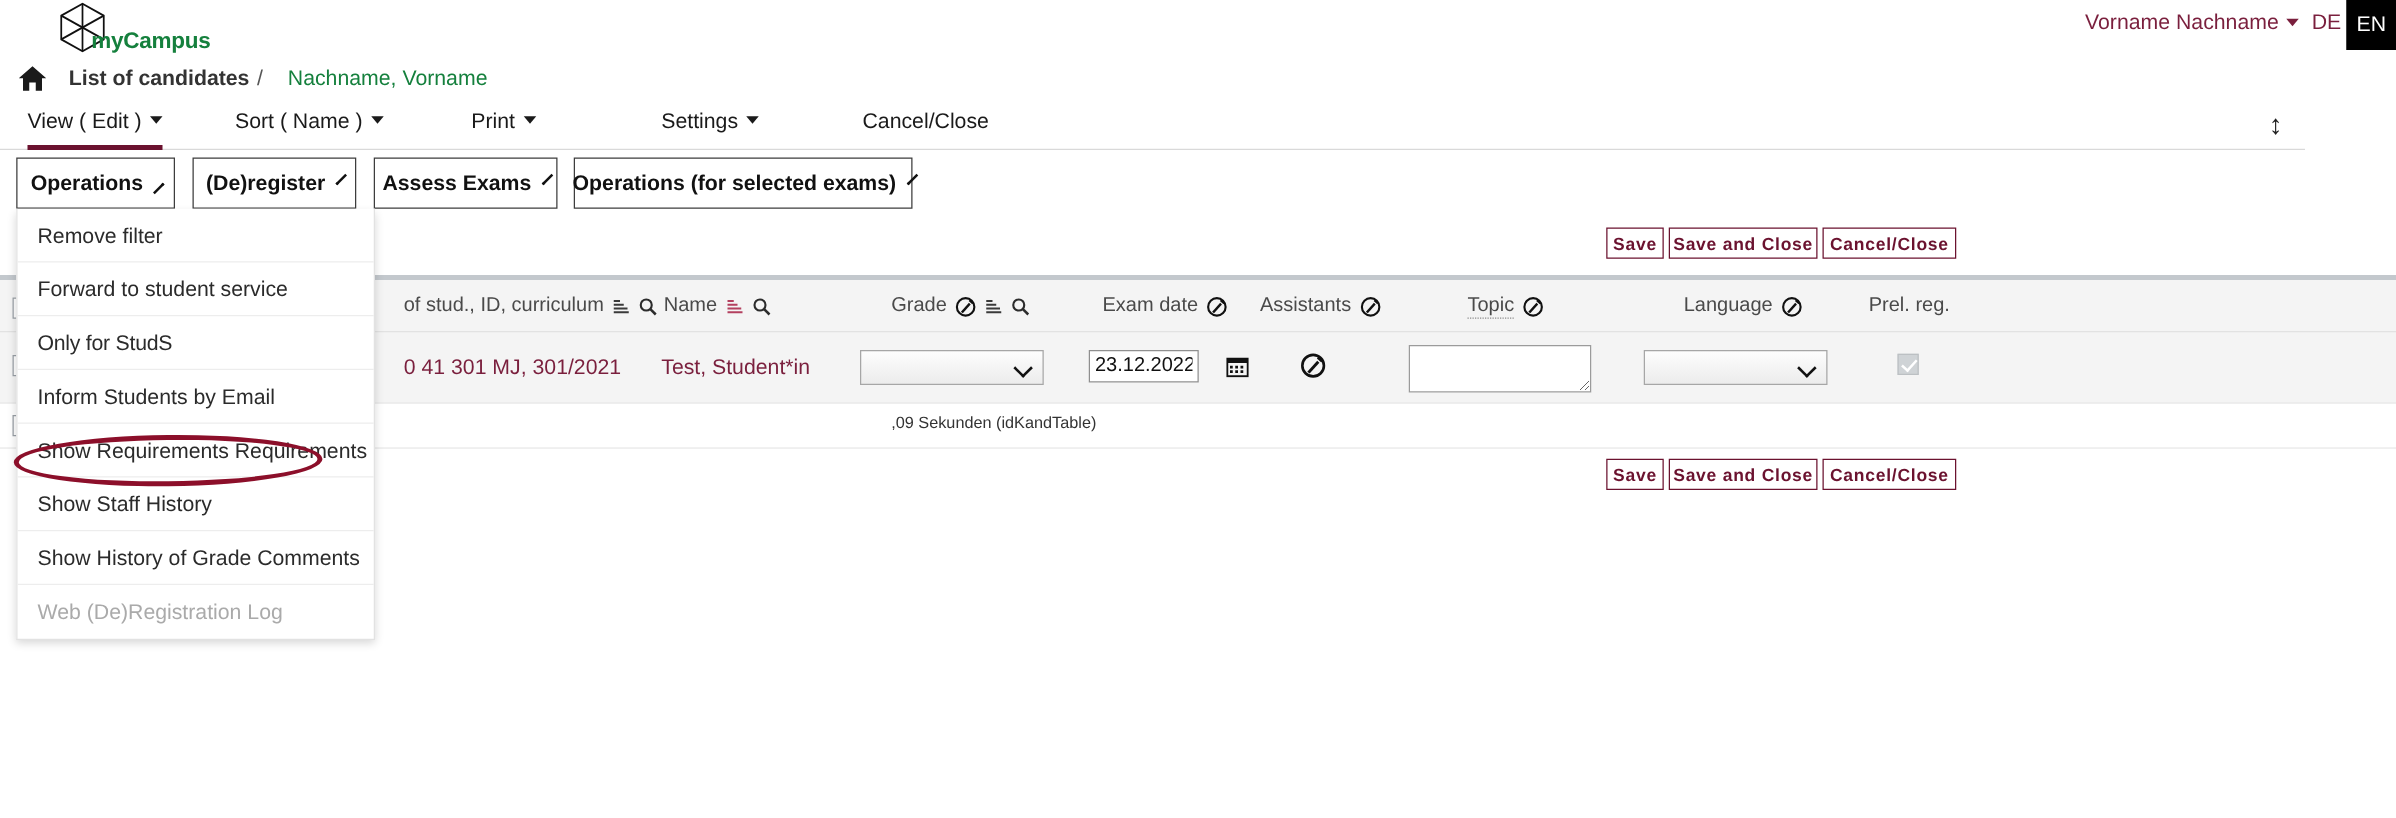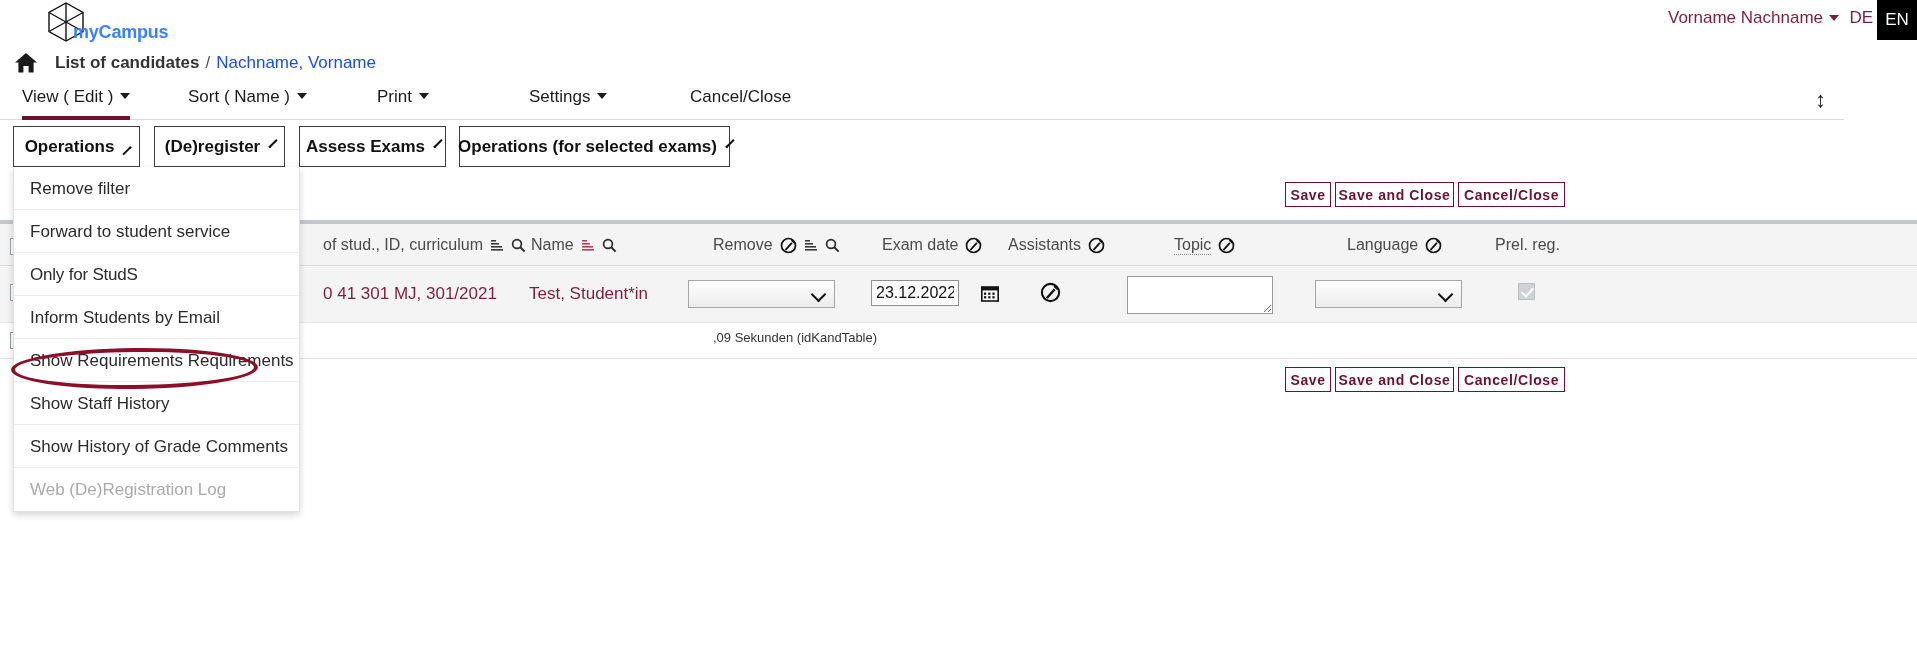--- a/index.html
+++ b/index.html
@@ -14,21 +14,21 @@
 
   
   .topbar { position: relative; height: 46px; }
   .logo-wrap {
     position: absolute; left: 44px; top: 0px;
     width: 120px; height: 46px;
   }
   .logo-hex { position: absolute; left: 0px; top: 0px; }
   .logo-text {
     position: absolute; left: 29px; top: 22px;
-    font-size: 18px; font-weight: 700; color: #3b82f6;
+    font-size: 18px; font-weight: 700; color: #15803d;
     letter-spacing: -0.2px; white-space: nowrap;
   }
   .user-menu {
     position: absolute; right: 78px; top: 8px;
     font-size: 17px; color: #7a1f3d; white-space: nowrap; cursor: pointer;
   }
   .caret-down {
     display: inline-block; width: 0; height: 0; margin-left: 6px;
     border-left: 5px solid transparent; border-right: 5px solid transparent;
     border-top: 6px solid #7a1f3d; vertical-align: 2px;
@@ -46,21 +46,21 @@
 
   
   .breadcrumb {
     position: absolute; left: 0; top: 46px; height: 34px;
     display: flex; align-items: center; padding-left: 14px;
     font-size: 17px;
   }
   .home-icon { width: 24px; height: 22px; margin-right: 17px; display: block; }
   .crumb-strong { color: #333; font-weight: 600; }
   .crumb-sep { color: #555; margin: 0 6px; }
-  .crumb-plain { color: #1d4ed8; }
+  .crumb-plain { color: #15803d; margin-left: 14px; }
 
   
   .tabnav {
     position: absolute; left: 0; top: 82px; width: 1844px; height: 38px;
     border-bottom: 1px solid #d9d9d9;
   }
   .tabnav .tab {
     position: absolute; top: 0; height: 38px; line-height: 30px;
     font-size: 17px; color: #1a1a1a; cursor: pointer; white-space: nowrap;
   }
@@ -309,21 +309,21 @@
           <rect x="1" y="7" width="11" height="1.6" fill="#b3405f"></rect>
           <rect x="1" y="10" width="12" height="1.6" fill="#b3405f"></rect>
         </svg>
         <svg class="icon-search" viewBox="0 0 15 15">
           <circle cx="6" cy="6" r="4.4" fill="none" stroke="#2c2c2c" stroke-width="1.7"></circle>
           <line x1="9.3" y1="9.3" x2="13.6" y2="13.6" stroke="#2c2c2c" stroke-width="2"></line>
         </svg>
       </div>
 
       <div class="th" style="left:713px">
-        <span class="lbl">Remove</span>
+        <span class="lbl">Grade</span>
         <svg class="icon-edit" viewBox="0 0 18 18">
           <circle cx="9" cy="9" r="7.4" fill="none" stroke="#111" stroke-width="1.8"></circle>
           <path d="M5 13.2 L11.8 5.6 L13.3 7 L6.6 14.4 Z" fill="#111"></path>
           <path d="M12.2 3.4 L15.2 6.2" stroke="#111" stroke-width="1.8"></path>
         </svg>
         <svg class="icon-sort" viewBox="0 0 14 13">
           <rect x="1" y="1" width="5" height="1.6" fill="#3a3a3a"></rect>
           <rect x="1" y="4" width="8" height="1.6" fill="#3a3a3a"></rect>
           <rect x="1" y="7" width="11" height="1.6" fill="#3a3a3a"></rect>
           <rect x="1" y="10" width="12" height="1.6" fill="#3a3a3a"></rect>

